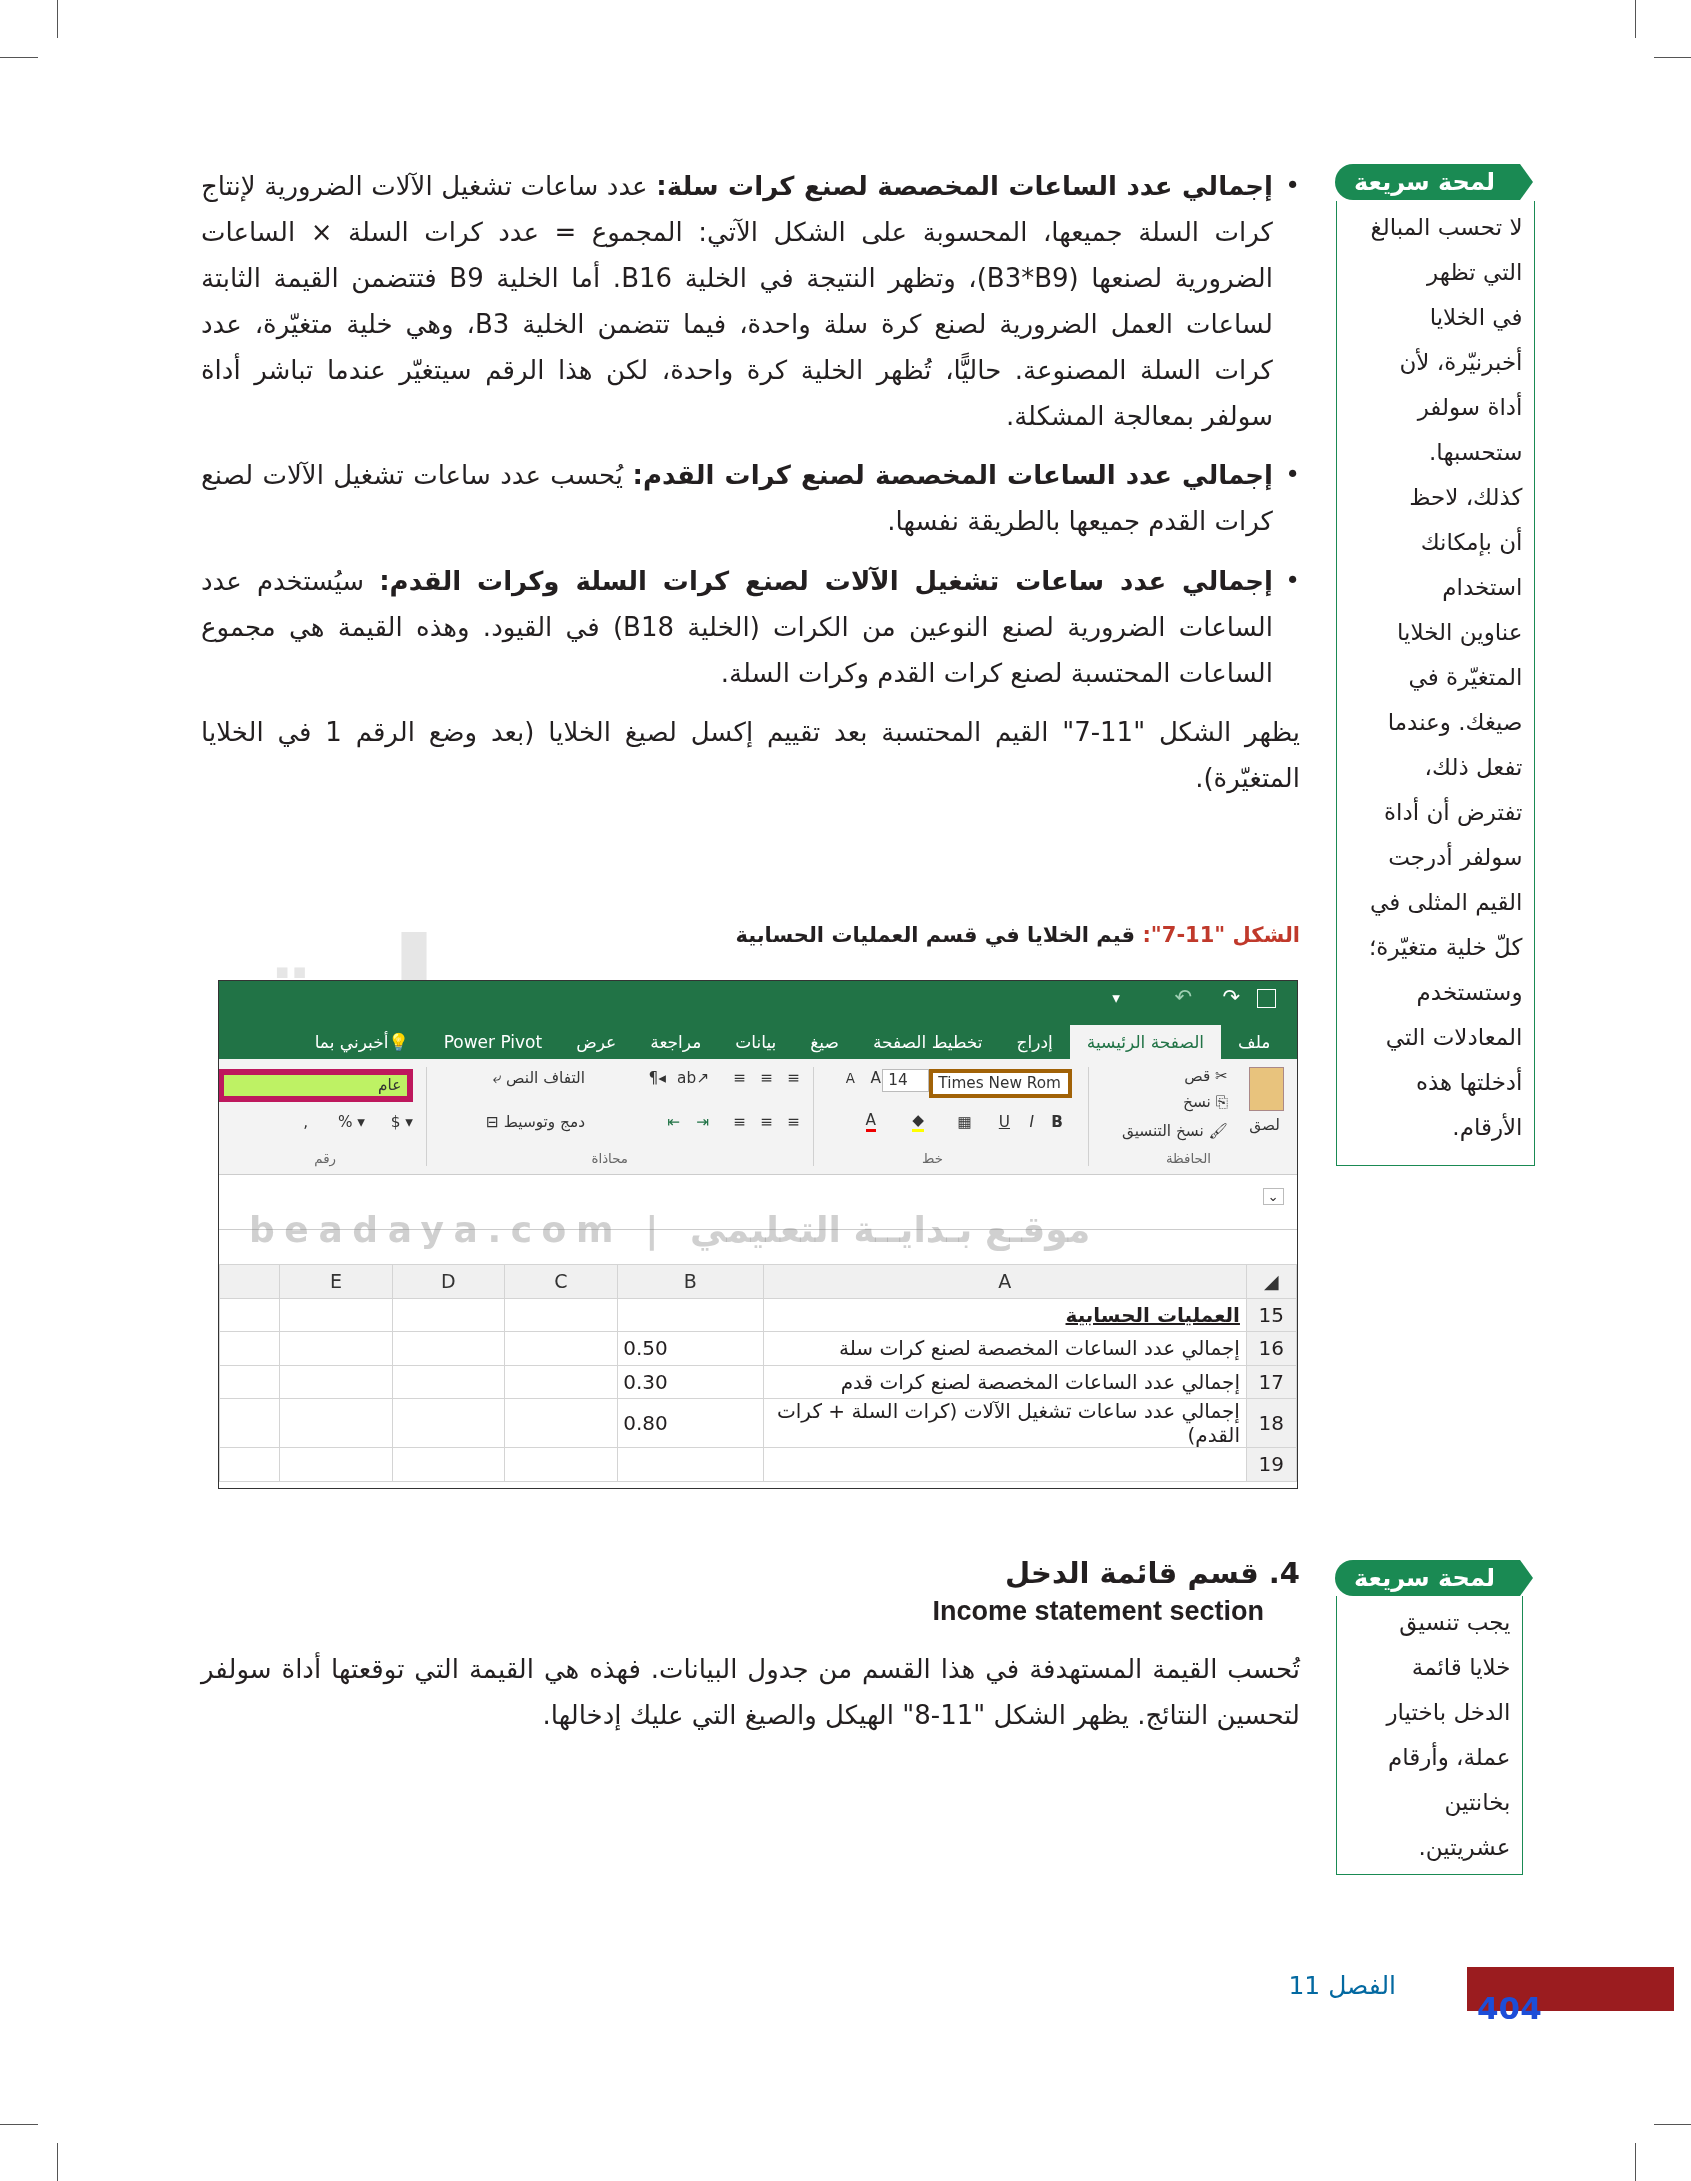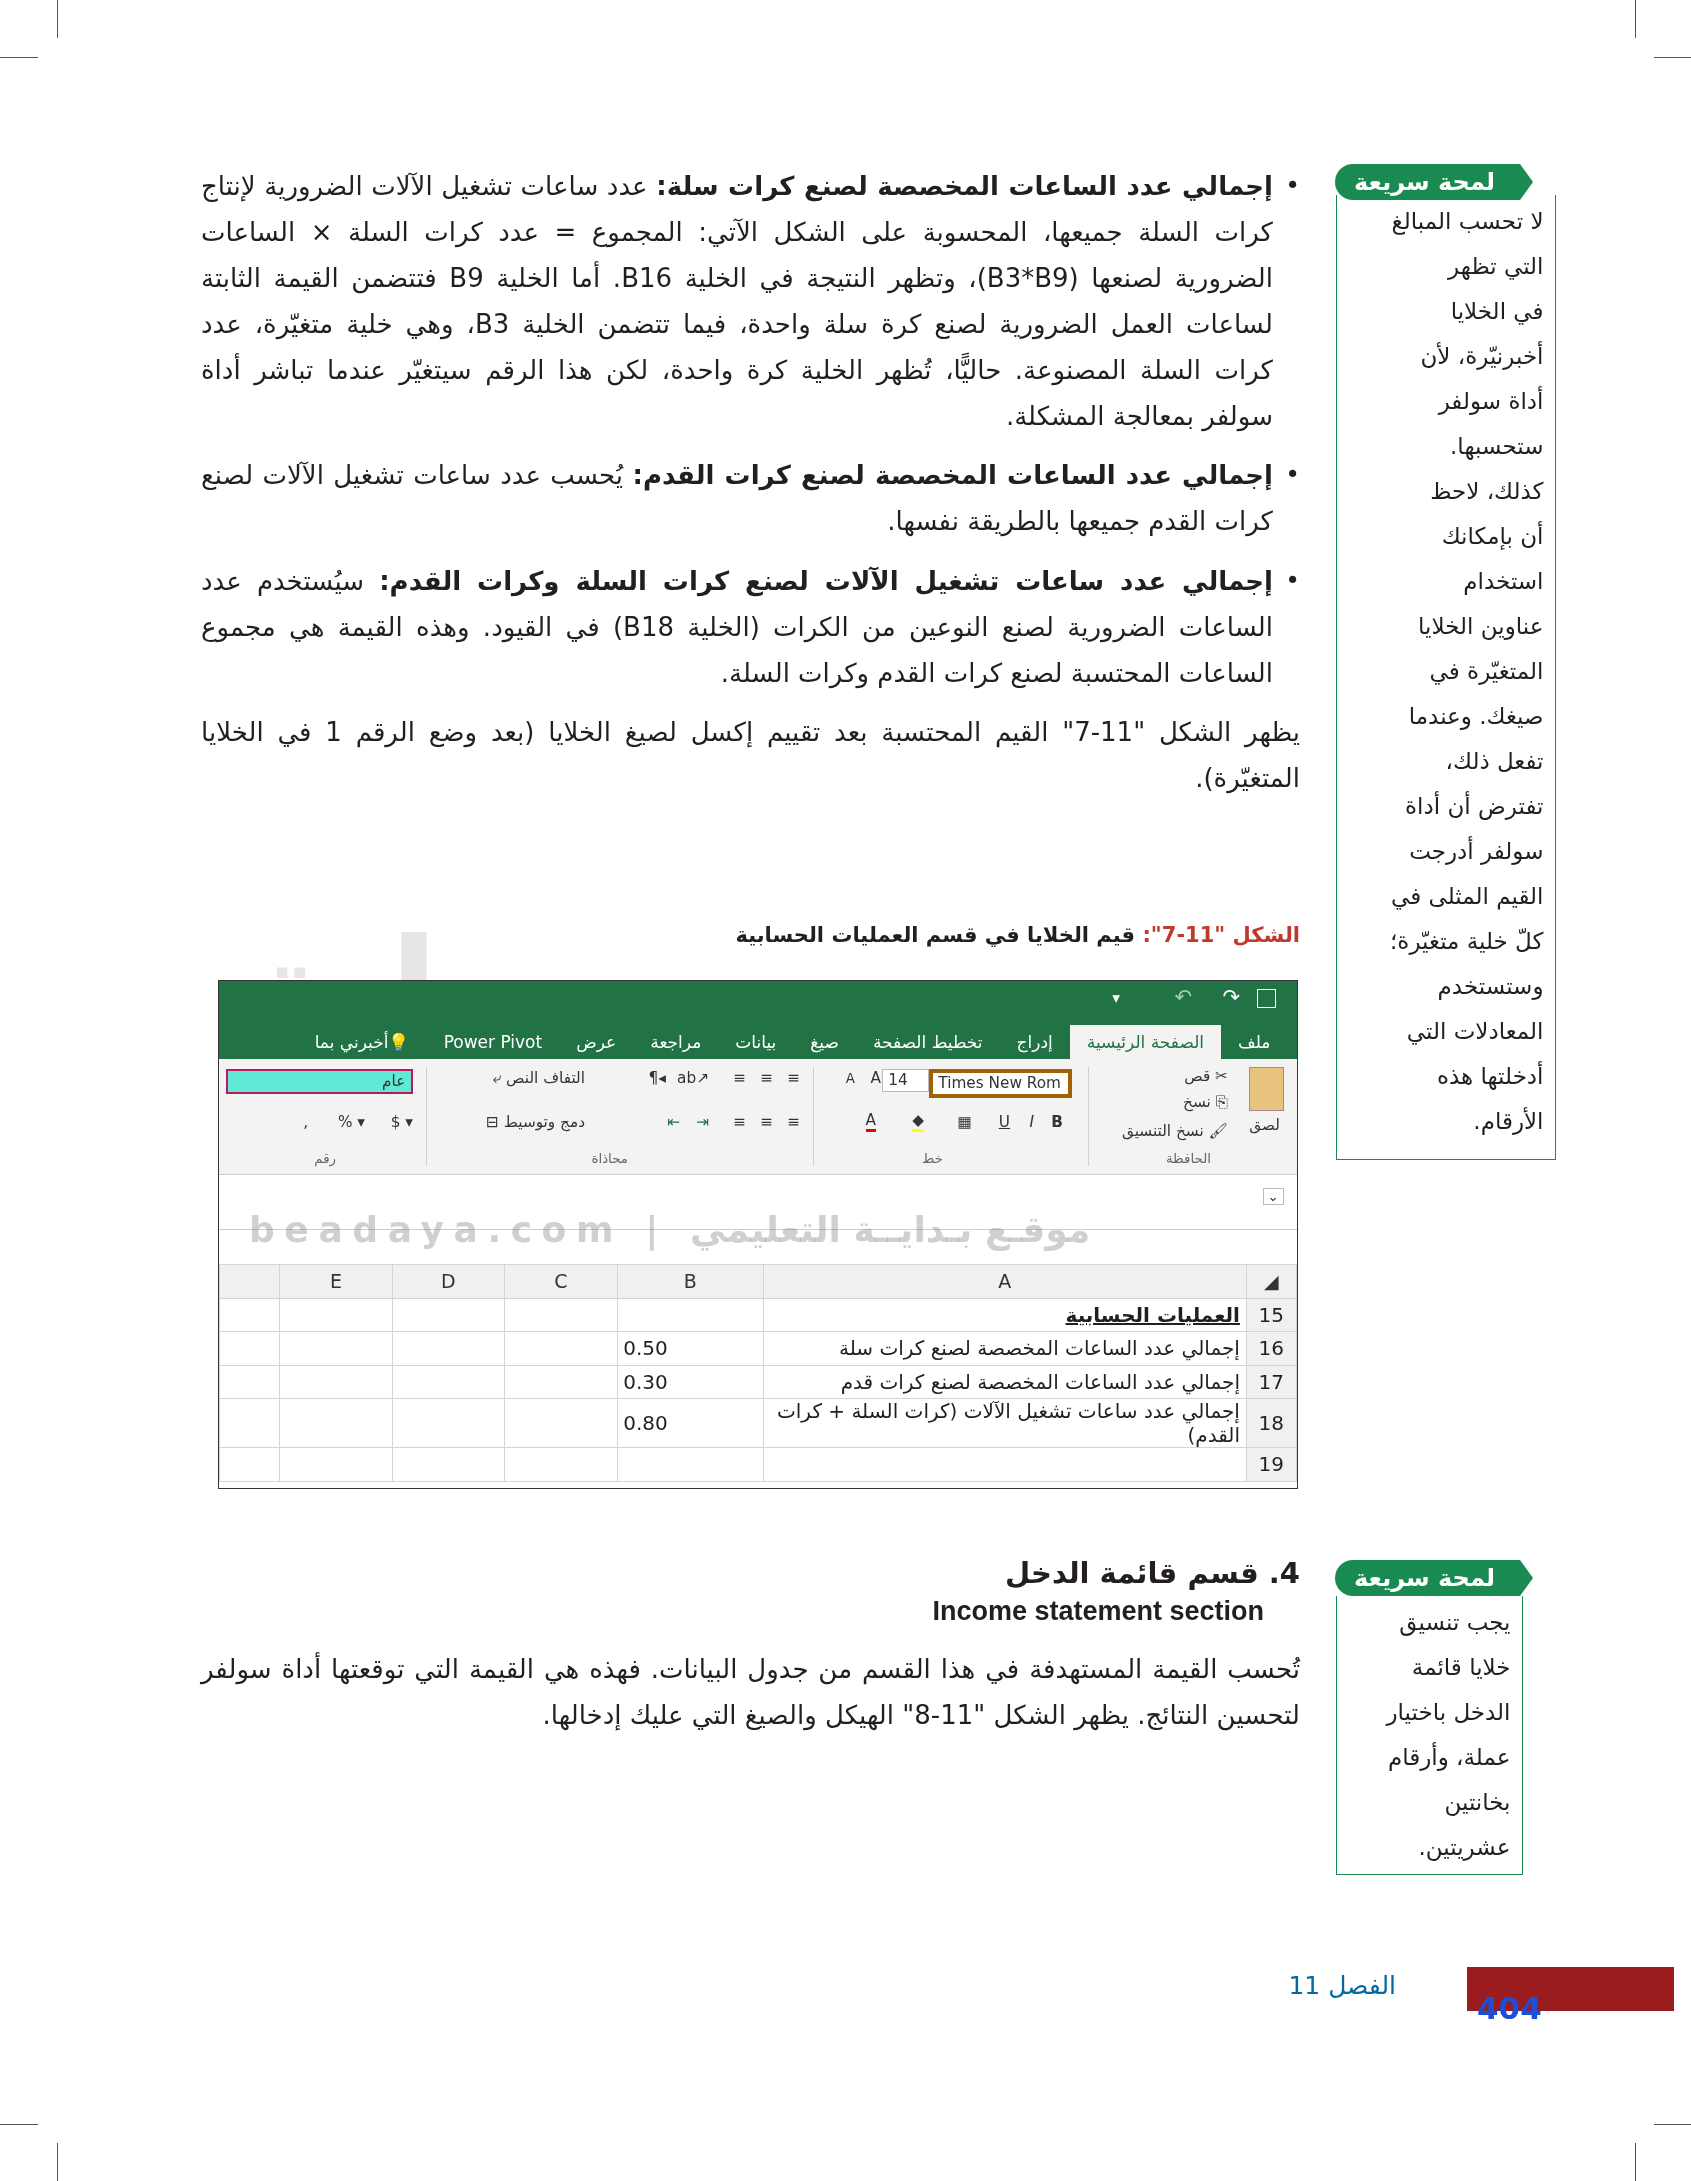--- a/index.html
+++ b/index.html
@@ -61,21 +61,21 @@
   <p class="para bullet" style="margin-top:13.4px;"><span class="b">إجمالي عدد الساعات المخصصة لصنع كرات القدم:</span><span> يُحسب عدد ساعات تشغيل الآلات لصنع كرات القدم جميعها بالطريقة نفسها.</span></p>
   <p class="para bullet" style="margin-top:13.4px;"><span class="b">إجمالي عدد ساعات تشغيل الآلات لصنع كرات السلة وكرات القدم:</span><span> سيُستخدم عدد الساعات الضرورية لصنع النوعين من الكرات (الخلية B18) في القيود. وهذه القيمة هي مجموع الساعات المحتسبة لصنع كرات القدم وكرات السلة.</span></p>
   <p class="para" style="margin-top:13.4px;">يظهر الشكل "11-7" القيم المحتسبة بعد تقييم إكسل لصيغ الخلايا (بعد وضع الرقم 1 في الخلايا المتغيّرة).</p>
 </div>
 
 <div class="fig-cap">
   <span class="lbl">الشكل "11-7":</span><span> قيم الخلايا في قسم العمليات الحسابية</span>
 </div>
 
 <div class="tip-head" style="right:172px;top:164px;"><span>لمحة سريعة</span></div>
-<div class="tip-box" style="left:1336px;top:195px;width:220px;height:965px;">
+<div class="tip-box" style="left:1336px;top:201px;width:199px;height:965px;">
   <div>لا تحسب المبالغ</div>
     <div>التي تظهر</div>
     <div>في الخلايا</div>
   <div>أخبرنيّرة، لأن</div>
     <div>أداة سولفر</div>
     <div>ستحسبها.</div>
   <div>كذلك، لاحظ</div>
     <div>أن بإمكانك</div>
     <div>استخدام</div>
   <div>عناوين الخلايا</div>
@@ -137,21 +137,21 @@
     <div class="rb-item" style="right:588px;top:9.6px;">ab↗</div>
     <div class="rb-item" style="right:631px;top:9.6px;">¶◂</div>
     <div class="rb-item" style="right:497px;top:54px;">≡</div>
     <div class="rb-item" style="right:524px;top:54px;">≡</div>
     <div class="rb-item" style="right:551px;top:54px;">≡</div>
     <div class="rb-item" style="right:588px;top:54px;color:#217346;">⇥</div>
     <div class="rb-item" style="right:617px;top:54px;color:#217346;">⇤</div>
     <div class="rb-item" style="right:712px;top:9.6px;"><span>⤶</span> <span>التفاف النص</span></div>
     <div class="rb-item" style="right:712px;top:54px;"><span>⊟</span> <span>دمج وتوسيط</span></div>
     <div class="rb-sep" style="right:870px;"></div>
-    <div class="rb-item" style="right:884px;top:9.6px;border:2px solid #be185d;background:#5eead4;padding:1.9px 5.7px;width:172px;text-align:right;">عام</div>
+    <div class="rb-item" style="right:884px;top:9.6px;border:6px solid #be185d;background:#bef264;padding:1.9px 5.7px;width:172px;text-align:right;">عام</div>
     <div class="rb-item" style="right:884px;top:54px;">$ ▾</div>
     <div class="rb-item" style="right:932px;top:54px;">% ▾</div>
     <div class="rb-item" style="right:989px;top:54px;">,</div>
     <div class="rb-grp" style="right:86px;">الحافظة</div>
     <div class="rb-grp" style="right:354px;">خط</div>
     <div class="rb-grp" style="right:669px;">محاذاة</div>
     <div class="rb-grp" style="right:961px;">رقم</div>
   </div>
   <div class="xl-fbar">
     <span style="position:absolute;right:13.4px;top:13.4px;font-size:13.4px;border:1px solid #bbb;padding:0 3.8px;">⌄</span>

